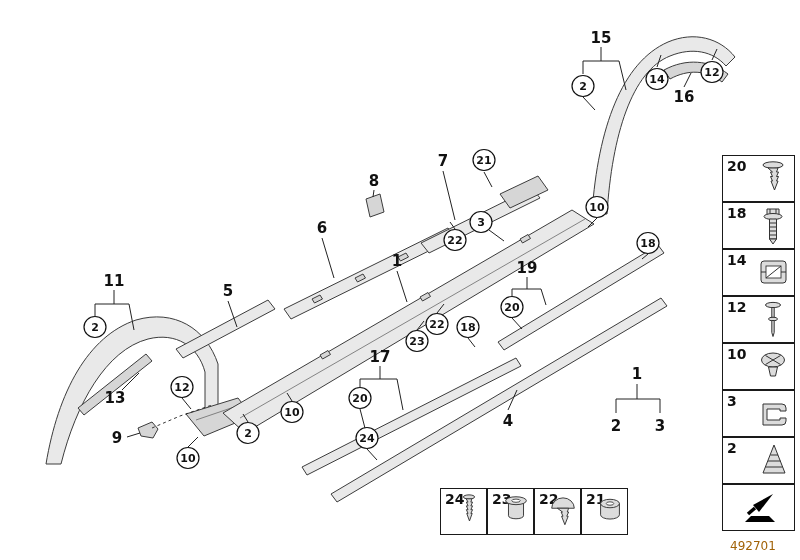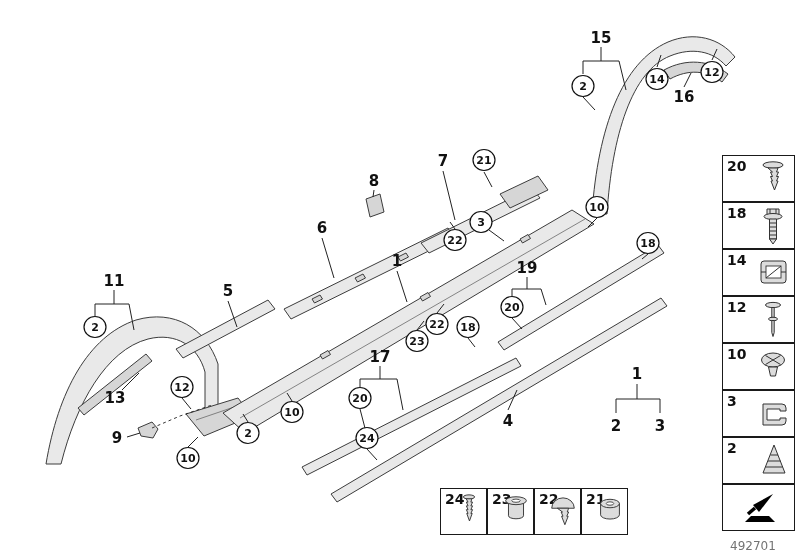--- a/index.html
+++ b/index.html
@@ -22,21 +22,21 @@
   .part-box{position:absolute;box-sizing:border-box;border:1.3px solid #1a1a1a;background:#fff;}
   .sidebar-box{width:73px;height:47px;}
   .bottom-box{width:47px;height:47px;}
   .box-num{position:absolute;top:2px;left:4px;font-size:14px;font-weight:bold;color:#111;}
   .box-icon{position:absolute;top:1px;left:30px;width:40px;height:44px;}
   .box-icon-sm{position:absolute;top:2px;right:1px;width:32px;height:42px;}
   .ic-f{fill:#dcdcdc;stroke:#333;stroke-width:1;stroke-linejoin:round;}
   .ic-w{fill:#fff;stroke:#333;stroke-width:0.9;}
   .ic-s{fill:none;stroke:#333;stroke-width:1;}
 
-  .diagram-id{position:absolute;left:730px;top:539px;font-size:12px;color:#737373;}
+  .diagram-id{position:absolute;left:730px;top:539px;font-size:12px;color:#a16207;}
 </style>
 </head>
 <body>
 
 <div id="stage">
 
   <svg id="diagram-svg" width="800" height="560" viewBox="0 0 800 560">
 
     <g>
 

